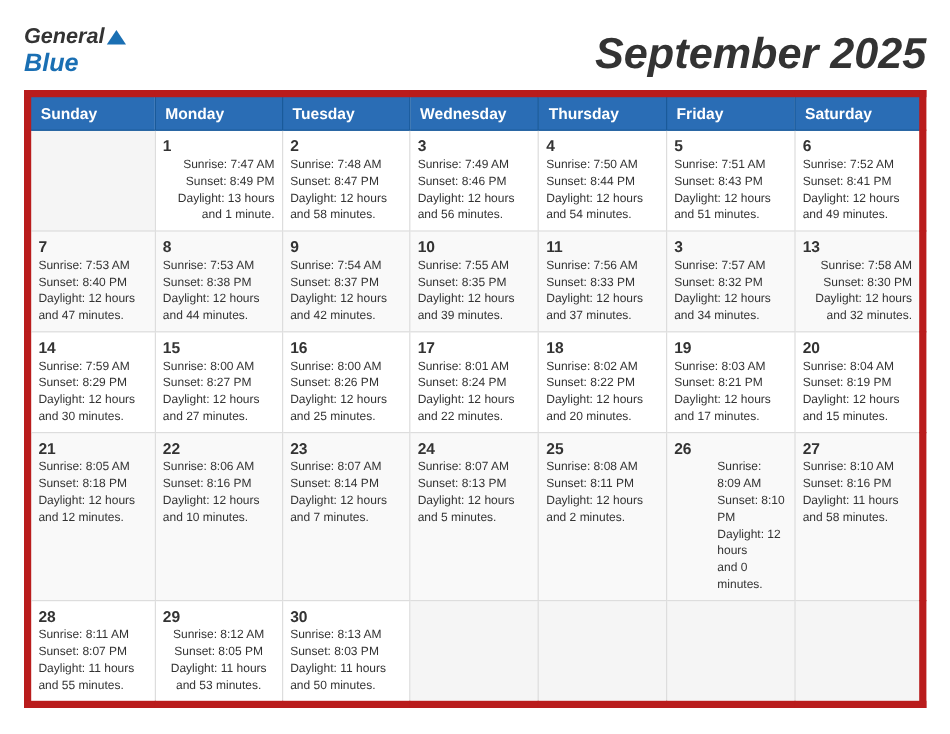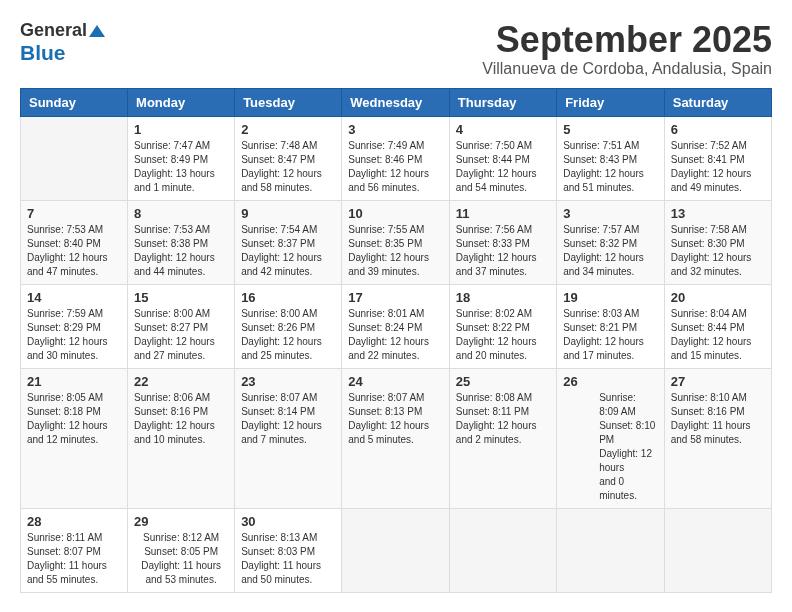--- a/index.html
+++ b/index.html
@@ -6,22 +6,23 @@
     body {
       font-family: Arial, sans-serif;
       background: #fff;
       width: 792px;
       min-height: 612px;
       padding: 20px;
     }
     .header {
       display: flex;
       justify-content: space-between;
-      align-items: flex-start;
+      align-items: flex-end;
       margin-bottom: 10px;
+      font-style: italic;
     }
     .logo {
       display: flex;
       flex-direction: column;
       align-items: flex-start;
     }
     .logo-general {
       font-size: 18px;
       font-weight: bold;
       color: #333;
@@ -53,21 +54,21 @@
       color: #333;
       line-height: 1.1;
     }
     .location {
       font-size: 16px;
       color: #555;
     }
     .calendar {
       width: 100%;
       border-collapse: collapse;
-      border: 1px solid #b91c1c;
+      border: 6px solid #b91c1c;
     }
     .calendar th {
       background-color: #2a6db5;
       color: white;
       text-align: left;
       padding: 6px 8px;
       font-size: 13px;
       border: 1px solid #1a5a9a;
     }
     .calendar td {
@@ -104,42 +105,41 @@
 <div class="header">
   <div class="logo">
     <div class="logo-row">
       <span class="logo-general">General</span>
       <span class="logo-icon"></span>
     </div>
     <span class="logo-blue">Blue</span>
   </div>
   <div class="title-area">
     <div class="month-title">September 2025</div>
-    <div class="location">Villanueva de Cordoba, Andalusia, Spain</div>
   </div>
 </div>
 
 <table class="calendar">
   <thead>
     <tr>
     <th>Sunday</th>
         <th>Monday</th>
         <th>Tuesday</th>
         <th>Wednesday</th>
         <th>Thursday</th>
         <th>Friday</th>
         <th>Saturday</th>
       </tr>
   </thead>
   <tbody id="calendar-body">
   <tr>
         <td class="empty-cell"></td>
         <td>
           <span class="day-num">1</span>
-          <div class="day-info" style="white-space: pre-line;">Sunrise: 7:47 AM
+          <div class="day-info" style="white-space: pre-line; text-align: right;">Sunrise: 7:47 AM
 Sunset: 8:49 PM
 Daylight: 13 hours
 and 1 minute.</div>
         </td>
         <td>
           <span class="day-num">2</span>
           <div class="day-info" style="white-space: pre-line;">Sunrise: 7:48 AM
 Sunset: 8:47 PM
 Daylight: 12 hours
 and 58 minutes.</div>
@@ -211,21 +211,21 @@
         </td>
         <td>
           <span class="day-num">3</span>
           <div class="day-info" style="white-space: pre-line;">Sunrise: 7:57 AM
 Sunset: 8:32 PM
 Daylight: 12 hours
 and 34 minutes.</div>
         </td>
         <td>
           <span class="day-num">13</span>
-          <div class="day-info" style="white-space: pre-line;">Sunrise: 7:58 AM
+          <div class="day-info" style="white-space: pre-line; text-align: right;">Sunrise: 7:58 AM
 Sunset: 8:30 PM
 Daylight: 12 hours
 and 32 minutes.</div>
         </td>
       </tr>
       <tr>
         <td>
           <span class="day-num">14</span>
           <div class="day-info" style="white-space: pre-line;">Sunrise: 7:59 AM
 Sunset: 8:29 PM
@@ -263,21 +263,21 @@
         <td>
           <span class="day-num">19</span>
           <div class="day-info" style="white-space: pre-line;">Sunrise: 8:03 AM
 Sunset: 8:21 PM
 Daylight: 12 hours
 and 17 minutes.</div>
         </td>
         <td>
           <span class="day-num">20</span>
           <div class="day-info" style="white-space: pre-line;">Sunrise: 8:04 AM
-Sunset: 8:44 PM
+Sunset: 8:19 PM
 Daylight: 12 hours
 and 15 minutes.</div>
         </td>
       </tr>
       <tr>
         <td>
           <span class="day-num">21</span>
           <div class="day-info" style="white-space: pre-line;">Sunrise: 8:05 AM
 Sunset: 8:18 PM
 Daylight: 12 hours

